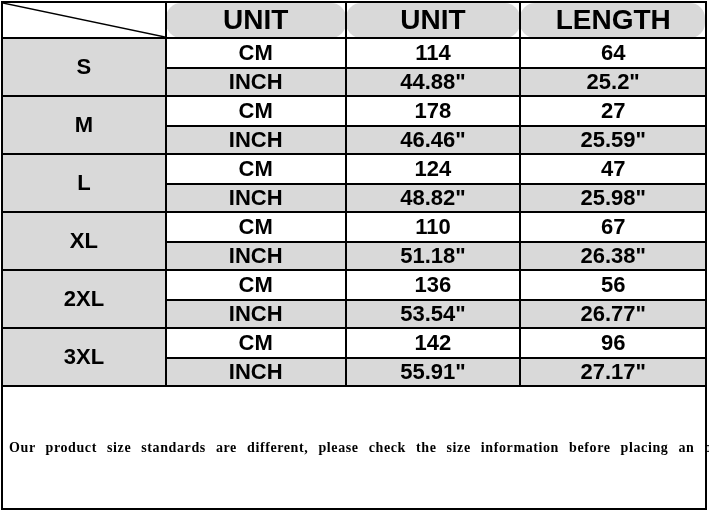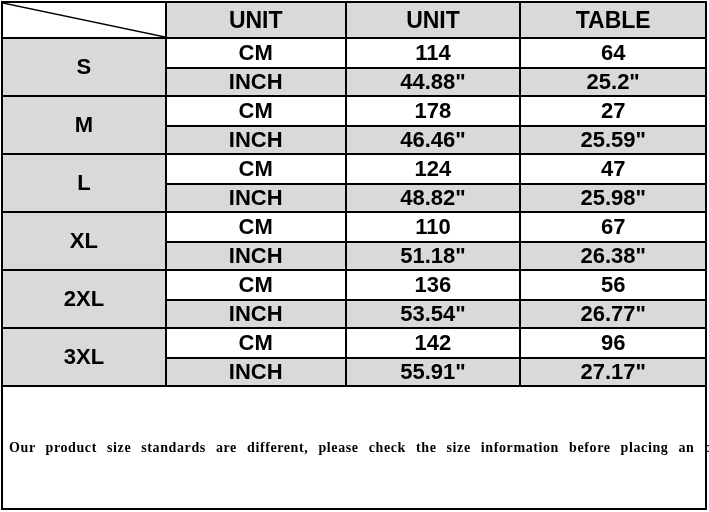--- a/index.html
+++ b/index.html
@@ -34,21 +34,21 @@
     width:100%;border-collapse:collapse;border-style:hidden;
     table-layout:fixed;
   }
   table.size-table td,table.size-table th{
     border:2px solid var(--border);
     text-align:center;vertical-align:middle;
     font-weight:bold;font-size:22px;padding:0;
     overflow:hidden;white-space:nowrap;
   }
   tr.header-row{height:35px;}
-  tr.header-row th{background:var(--header-bg);font-size:23px;}
+  tr.header-row th{background:var(--header-bg);font-size:28px;border-radius:15px;}
   td.corner{background:var(--plain-bg);position:relative;padding:0;}
   td.corner svg{position:absolute;left:0;top:0;width:100%;height:100%;display:block;}
   tr.cm-row{height:30px;}
   tr.inch-row{height:16px;}
   tr.cm-row td{background:var(--plain-bg);}
   tr.inch-row td{background:var(--shaded-bg);}
   td.size-cell{
     background:var(--shaded-bg) !important;
     font-size:26px;letter-spacing:0;
   }
@@ -77,21 +77,21 @@
     </colgroup>
     <tbody>
       <tr class="header-row">
         <td class="corner">
           <svg viewBox="0 0 100 100" preserveAspectRatio="none">
             <line x1="0" y1="0" x2="100" y2="100" stroke="#000" stroke-width="1.4" vector-effect="non-scaling-stroke"></line>
           </svg>
         </td>
         <th>UNIT</th>
         <th>UNIT</th>
-        <th>TABLE</th>
+        <th>LENGTH</th>
       </tr>
 
       <tr class="cm-row">
         <td class="size-cell" rowspan="2">S</td>
         <td>CM</td>
         <td>114</td>
         <td>64</td>
       </tr>
       <tr class="inch-row">
         <td>INCH</td>

